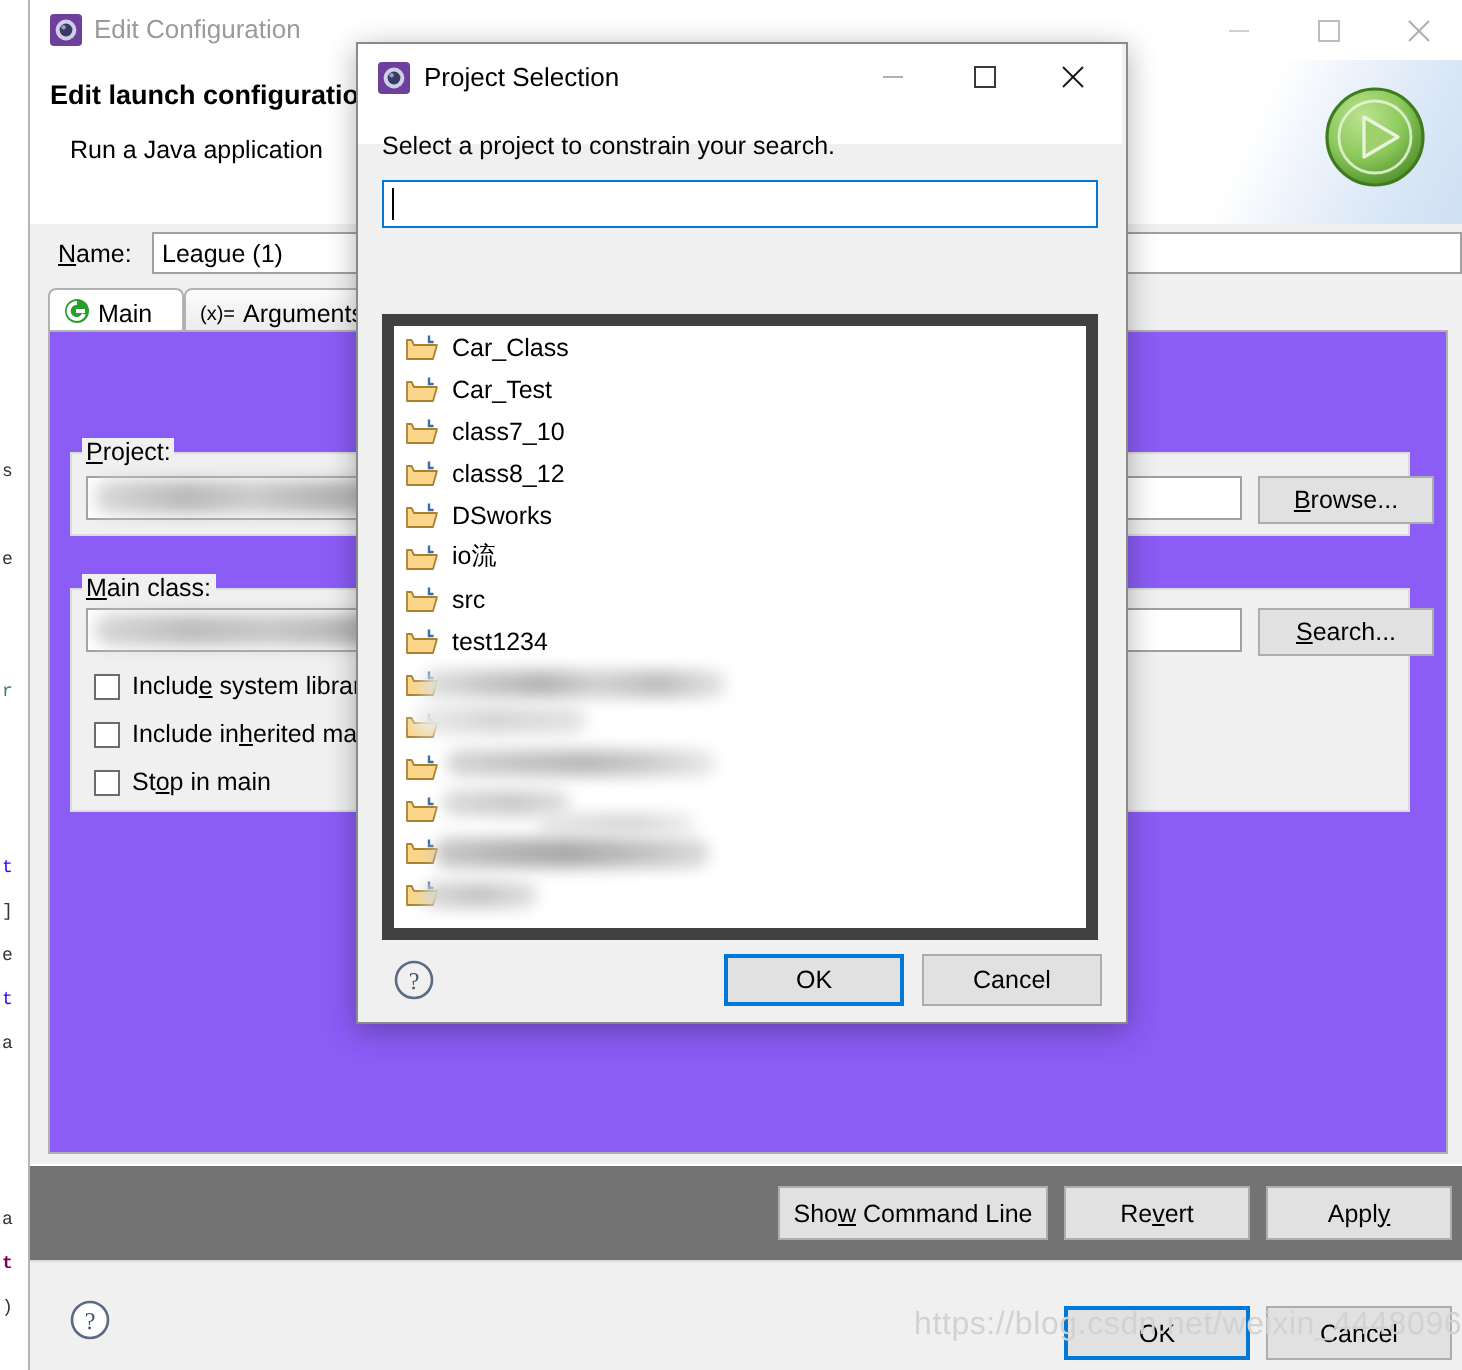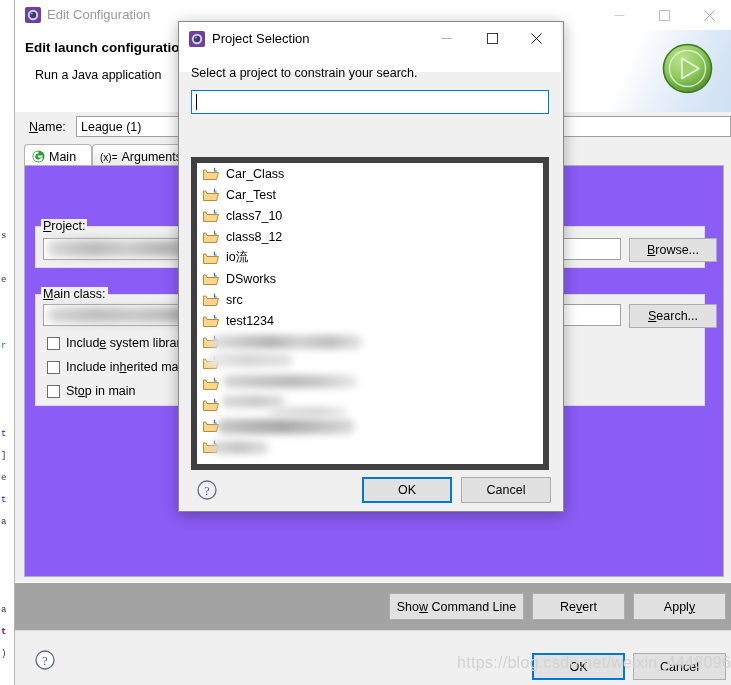--- a/index.html
+++ b/index.html
@@ -219,21 +219,21 @@
     border-radius: 9px;
     filter: blur(4px);
     pointer-events: none;
   }
 
   
   #main-actionbar {
     position: absolute;
     left: 0; top: 582px;
     width: 717px; height: 48px;
-    background: #a3a3a3;
+    background: #737373;
     border-top: 1px solid #ffffff;
   }
   #main-footer {
     position: absolute;
     left: 0; top: 630px;
     width: 717px; height: 55px;
     background: #f0f0f0;
     border-top: 1px solid #dcdcdc;
   }
   .footer-btn {
@@ -643,31 +643,31 @@
       <span>class8_12</span>
     </div>
 
     <div class="proj-row">
       <span class="folder-icon">
         <svg width="16" height="14" viewBox="0 0 16 14">
           <path d="M0.5 3 L0.5 12.5 L13.5 12.5 L15.5 5.5 L4 5.5 L2.8 3 Z" fill="#fbd68a" stroke="#a8822f" stroke-width="0.9" stroke-linejoin="round"></path>
           <path d="M11.5 0.8 L11.5 4 L13.8 4" fill="none" stroke="#3a6ea5" stroke-width="1.2"></path>
         </svg>
       </span>
+      <span>DSworks</span>
+    </div>
+
+    <div class="proj-row">
+      <span class="folder-icon">
+        <svg width="16" height="14" viewBox="0 0 16 14">
+          <path d="M0.5 3 L0.5 12.5 L13.5 12.5 L15.5 5.5 L4 5.5 L2.8 3 Z" fill="#fbd68a" stroke="#a8822f" stroke-width="0.9" stroke-linejoin="round"></path>
+          <path d="M11.5 0.8 L11.5 4 L13.8 4" fill="none" stroke="#3a6ea5" stroke-width="1.2"></path>
+        </svg>
+      </span>
       <span>io流</span>
-    </div>
-
-    <div class="proj-row">
-      <span class="folder-icon">
-        <svg width="16" height="14" viewBox="0 0 16 14">
-          <path d="M0.5 3 L0.5 12.5 L13.5 12.5 L15.5 5.5 L4 5.5 L2.8 3 Z" fill="#fbd68a" stroke="#a8822f" stroke-width="0.9" stroke-linejoin="round"></path>
-          <path d="M11.5 0.8 L11.5 4 L13.8 4" fill="none" stroke="#3a6ea5" stroke-width="1.2"></path>
-        </svg>
-      </span>
-      <span>DSworks</span>
     </div>
 
     <div class="proj-row">
       <span class="folder-icon">
         <svg width="16" height="14" viewBox="0 0 16 14">
           <path d="M0.5 3 L0.5 12.5 L13.5 12.5 L15.5 5.5 L4 5.5 L2.8 3 Z" fill="#fbd68a" stroke="#a8822f" stroke-width="0.9" stroke-linejoin="round"></path>
           <path d="M11.5 0.8 L11.5 4 L13.8 4" fill="none" stroke="#3a6ea5" stroke-width="1.2"></path>
         </svg>
       </span>
       <span>src</span>

